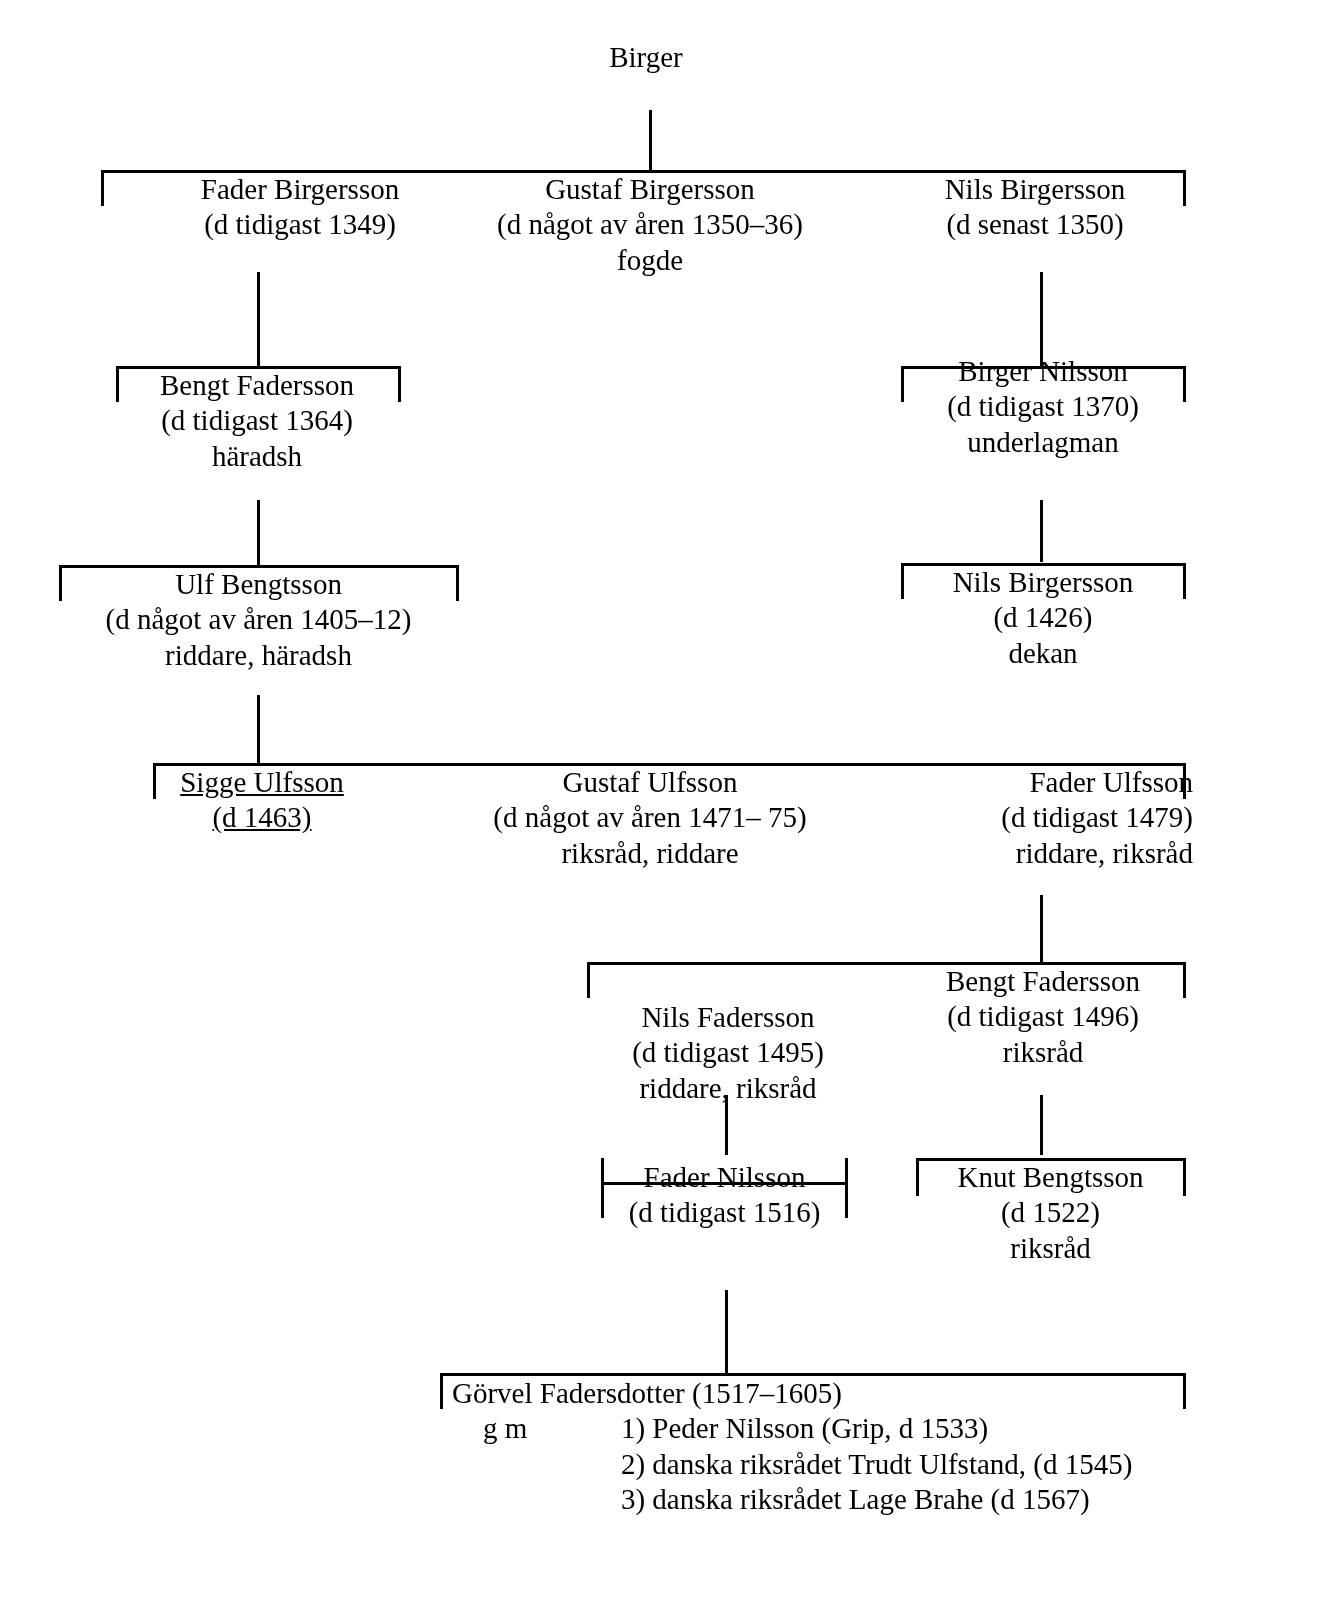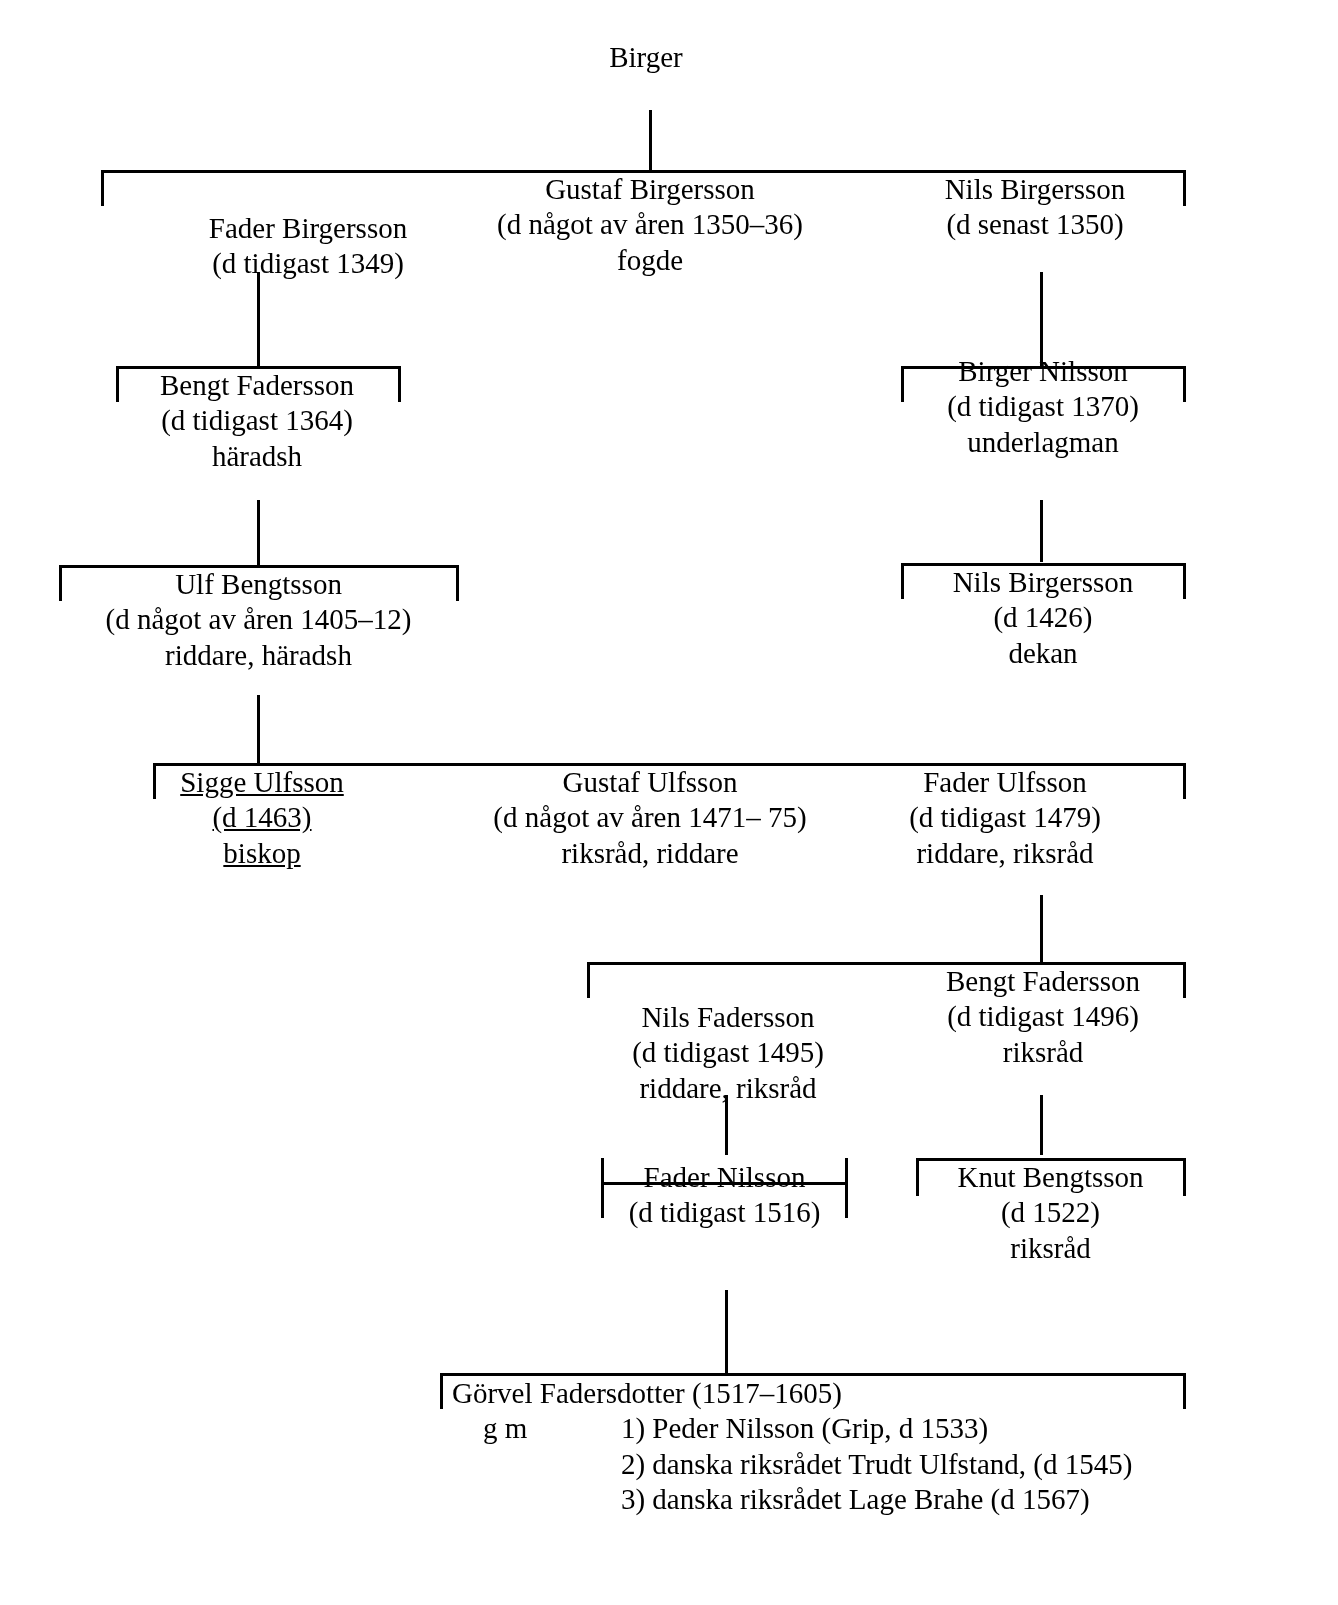--- a/index.html
+++ b/index.html
@@ -61,21 +61,21 @@
   <div class="node" style="left: 446px; top: 40px; width: 400px;">
     <span class="ln">Birger</span>
   </div>
 
   <div class="vline" style="left: 649px; top: 110px; height: 62px;"></div>
 
   <div class="hline" style="left: 101px; top: 170px; width: 1085px;"></div>
   <div class="tick" style="left: 101px; top: 170px; height: 36px;"></div>
   <div class="tick" style="left: 1183px; top: 170px; height: 36px;"></div>
 
-  <div class="node" style="left: 118px; top: 172px; width: 380px; margin-top: 39px;">
+  <div class="node" style="left: 110px; top: 172px; width: 380px;">
     <span class="ln">Fader Birgersson</span>
     <span class="ln">(d tidigast 1349)</span>
   </div>
 
   <div class="node" style="left: 450px; top: 172px; width: 400px;">
     <span class="ln">Gustaf Birgersson</span>
     <span class="ln">(d något av åren 1350–36)</span>
     <span class="ln">fogde</span>
   </div>
 
@@ -132,30 +132,29 @@
 
   <div class="vline" style="left: 257px; top: 695px; height: 69px;"></div>
 
   <div class="hline" style="left: 153px; top: 763px; width: 1033px;"></div>
   <div class="tick" style="left: 153px; top: 763px; height: 36px;"></div>
   <div class="tick" style="left: 1183px; top: 763px; height: 36px;"></div>
 
   <div class="node" style="left: 137px; top: 765px; width: 250px; text-decoration: underline;">
     <span class="ln">Sigge Ulfsson</span>
     <span class="ln">(d 1463)</span>
-    <span class="ln">biskop</span>
   </div>
 
   <div class="node" style="left: 450px; top: 765px; width: 400px;">
     <span class="ln">Gustaf Ulfsson</span>
     <span class="ln">(d något av åren 1471– 75)</span>
     <span class="ln">riksråd, riddare</span>
   </div>
 
-  <div class="node" style="left: 855px; top: 765px; width: 300px;">
+  <div class="node" style="left: 893px; top: 765px; width: 300px; text-align: right;">
     <span class="ln">Fader Ulfsson</span>
     <span class="ln">(d tidigast 1479)</span>
     <span class="ln">riddare, riksråd</span>
   </div>
 
   <div class="vline" style="left: 1040px; top: 895px; height: 68px;"></div>
 
   <div class="hline" style="left: 587px; top: 962px; width: 599px;"></div>
   <div class="tick" style="left: 587px; top: 962px; height: 36px;"></div>
   <div class="tick" style="left: 1183px; top: 962px; height: 36px;"></div>

